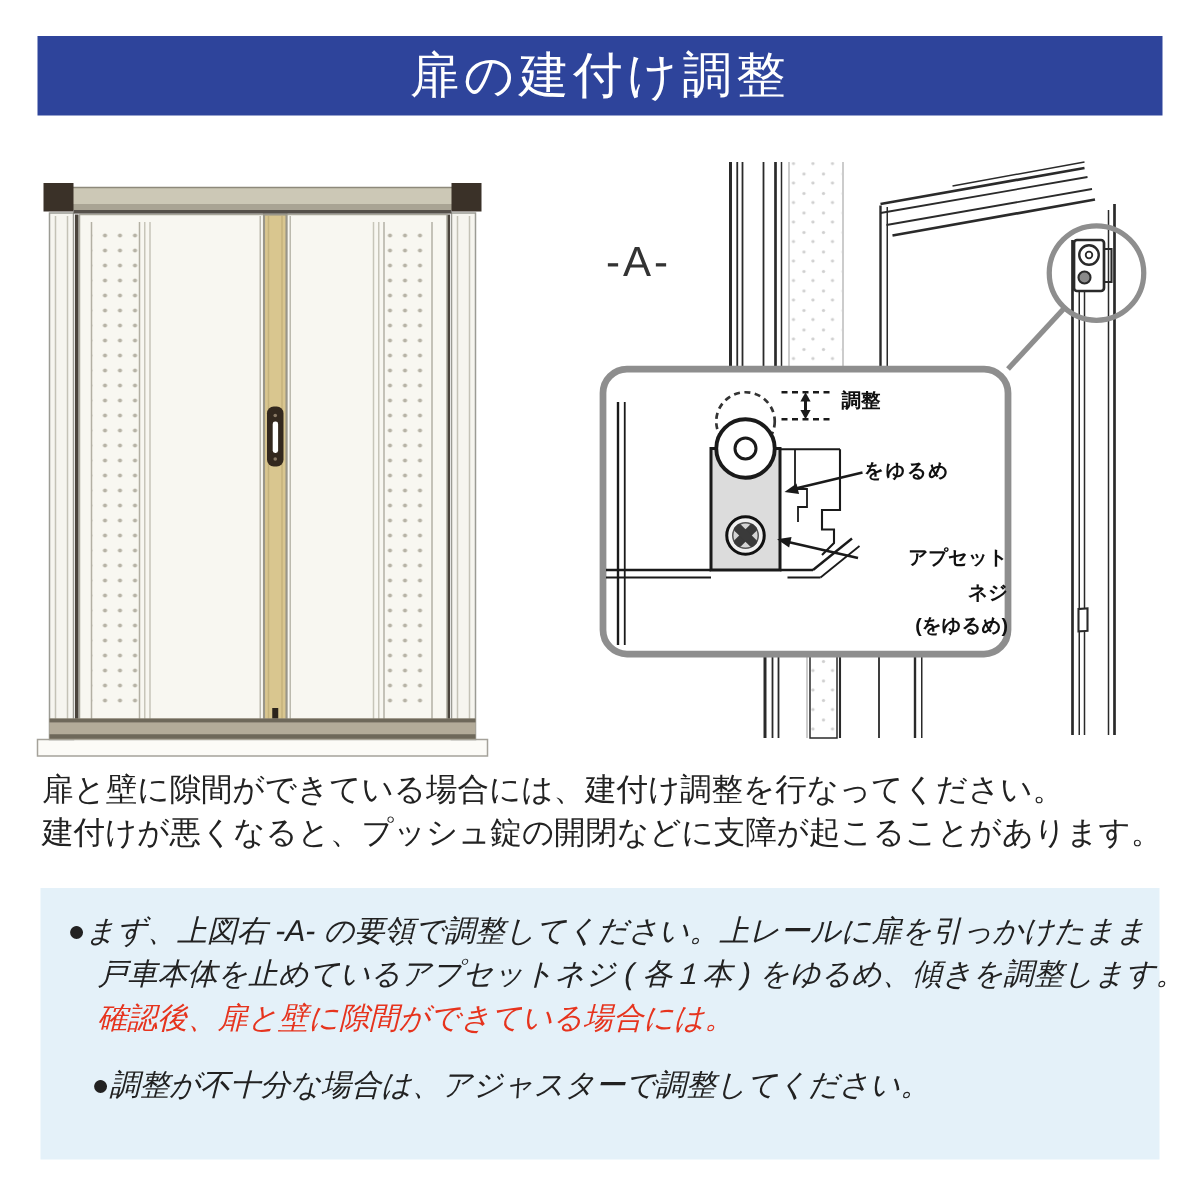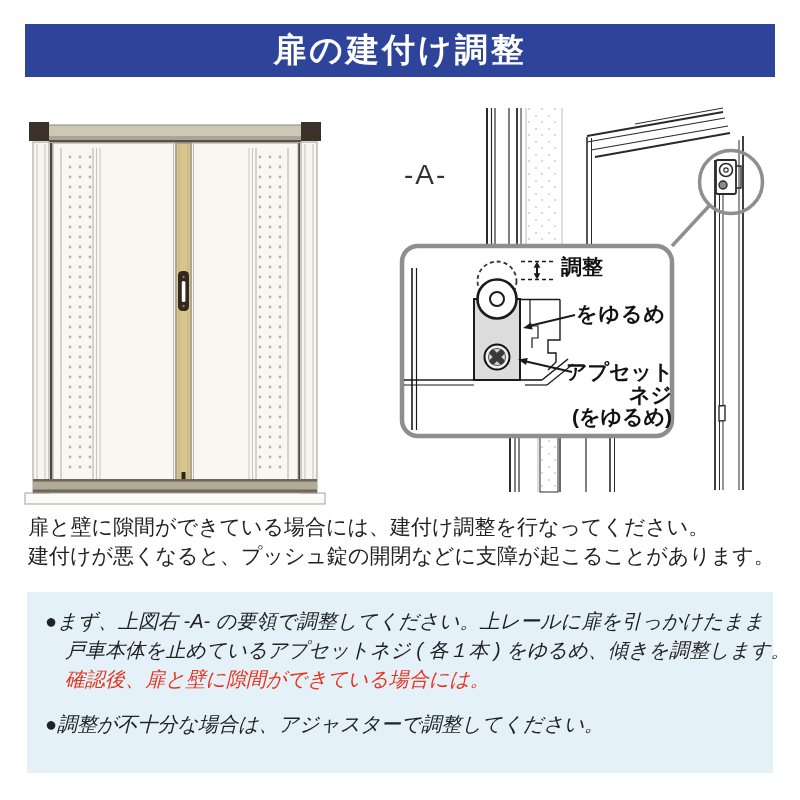--- a/index.html
+++ b/index.html
@@ -2,45 +2,45 @@
 <html><head>
 <meta charset="utf-8">
 <style>
   html,body{margin:0;padding:0;background:#fff;}
   .page{position:relative;width:800px;height:800px;background:#ffffff;overflow:hidden;
         font-family:"Liberation Sans","DejaVu Sans",sans-serif;color:#222;}
 
   
   .hdr{position:absolute;left:25px;top:24px;width:750px;height:53px;background:#2e449b;
        display:flex;align-items:center;justify-content:center;}
-  .hdr-title{color:#ffffff;font-size:33px;font-weight:bold;letter-spacing:3px;}
+  .hdr-title{color:#ffffff;font-size:33px;font-weight:normal;letter-spacing:3px;}
 
   
   .fig-svg{position:absolute;}
   #doorSvg{left:15px;top:112px;}
   #cornerSvg{left:390px;top:100px;}
 
   .fig-label{position:absolute;color:#222;white-space:nowrap;}
   #labelA{left:404px;top:159px;font-size:28px;letter-spacing:2px;color:#333;}
-  .callout-label{font-weight:bold;color:#111;font-size:21px;line-height:22px;}
+  .callout-label{font-weight:bold;color:#111;font-size:13px;line-height:22px;}
   #adjustLabel{left:561px;top:256px;}
   #rollerLabel{left:576px;top:303px;letter-spacing:1px;}
   #screwLabel{left:566px;top:361px;width:106px;text-align:right;line-height:22.5px;}
 
   
   .intro{position:absolute;left:28px;top:512px;width:760px;font-size:21px;line-height:29px;color:#222;}
   .intro div{white-space:nowrap;}
 
   
   .instr{position:absolute;left:27px;top:592px;width:746px;height:181px;background:#e4f1f9;}
   .instr-inner{padding:15px 0 0 18px;font-size:20px;line-height:29px;color:#222;}
   .instr-inner div{white-space:nowrap;font-style:italic;}
   .indent{padding-left:20px;}
   .warn{color:#e6341e;}
-  .b2{margin-top:16px;}
+  .b2{margin-top:16px;margin-left:16px;}
 </style>
 </head>
 <body>
 
 <div class="page">
 
   <div class="hdr">
     <span class="hdr-title">扉の建付け調整</span>
   </div>
 

